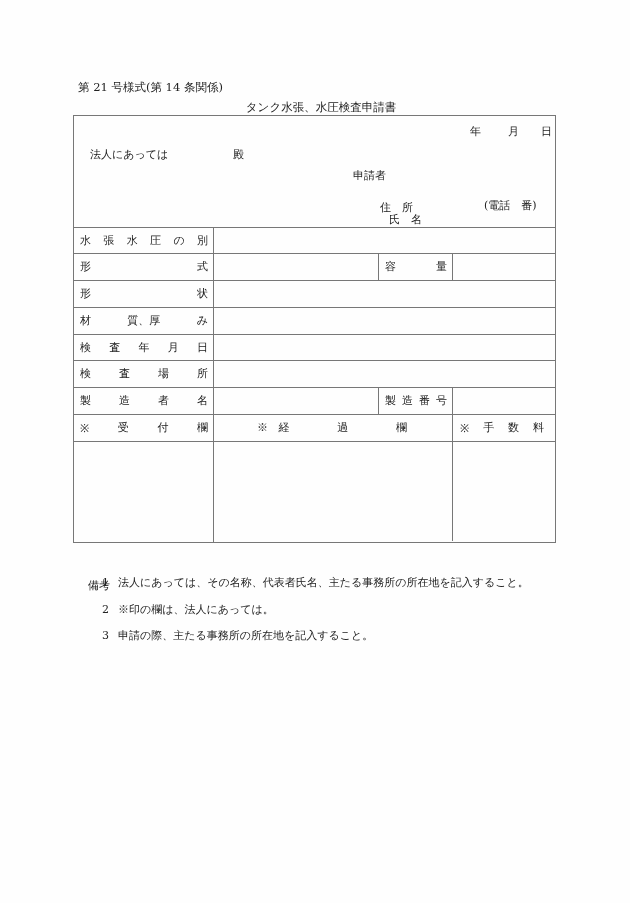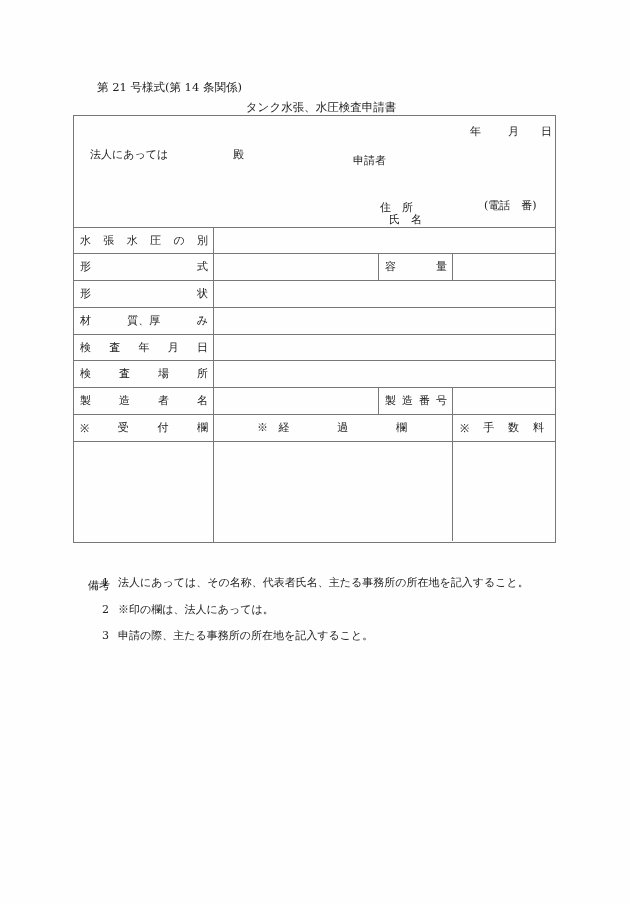--- a/index.html
+++ b/index.html
@@ -1,19 +1,19 @@
 <!DOCTYPE html>
 <html><head>
 <meta charset="utf-8">
 <style>
   html, body { margin:0; padding:0; }
   body { width:630px; height:903px; background:#fefefe; position:relative;
          font-family:"DejaVu Serif","Liberation Serif",serif; color:#222; font-size:11px; }
   .abs { position:absolute; white-space:nowrap; }
-  .form-id { left:78px; top:80px; font-size:11.5px;margin-left:19px; }
+  .form-id { left:78px; top:80px; font-size:11.5px; }
   .title { left:0; width:630px; text-align:center; top:100px; font-size:11.5px; padding-left:12px; box-sizing:border-box; }
   .table { position:absolute; left:73px; top:115px; width:483px; height:428px;
            border:1px solid #777; box-sizing:border-box; }
   .hl { position:absolute; left:0; right:0; height:0; border-top:1px solid #777; }
   .vl { position:absolute; width:0; border-left:1px solid #777; }
   .lbl { position:absolute; left:6px; width:128px; display:flex; justify-content:space-between; align-items:center; font-size:11px; }
   .sublbl { position:absolute; display:flex; justify-content:space-between; align-items:center; font-size:11px; }
   .notes { left:88px; font-size:11px; }
   .note { left:102px; font-size:11px; }
   .note .n { display:inline-block; width:16px; }
@@ -24,21 +24,21 @@
 <div class="abs form-id">第 21 号様式(第 14 条関係)</div>
 <div class="abs title">タンク水張、水圧検査申請書</div>
 
 <div class="table">
 
   <div class="abs" style="left:396px;top:8px;">年</div>
   <div class="abs" style="left:434px;top:8px;">月</div>
   <div class="abs" style="left:467px;top:8px;">日</div>
   <div class="abs" style="left:16px;top:31px;">法人にあっては</div>
   <div class="abs" style="left:159px;top:31px;">殿</div>
-  <div class="abs" style="left:279px;top:37px;">申請者</div>
+  <div class="abs" style="left:279px;top:52px;">申請者</div>
   <div class="abs" style="left:306px;top:84px;text-align:right;">住　所</div>
   <div class="abs" style="left:410px;top:74px;margin-top:8px;">(電話　番)</div>
   <div class="abs" style="left:306px;top:96px;margin-left:9px;">氏　名</div>
 
   <div class="hl" style="top:111px"></div>
   <div class="hl" style="top:137px"></div>
   <div class="hl" style="top:164px"></div>
   <div class="hl" style="top:191px"></div>
   <div class="hl" style="top:218px"></div>
   <div class="hl" style="top:244px"></div>

